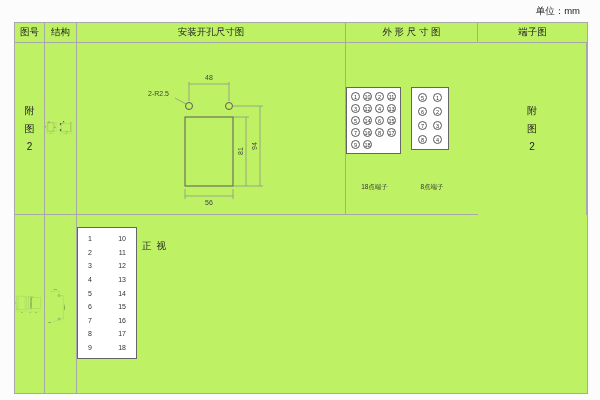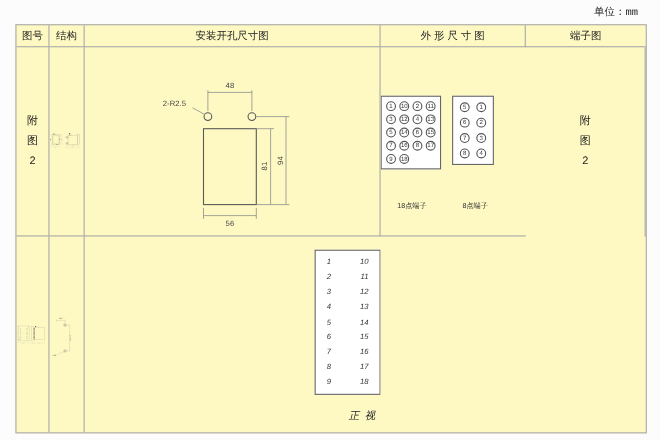--- a/index.html
+++ b/index.html
@@ -1,23 +1,23 @@
 <!DOCTYPE html>
 <html><head>
 <meta charset="utf-8">
 <style>
   html,body{margin:0;padding:0;}
   body{
     width:600px;height:400px;background:#fcfcfc;
     font-family:"Liberation Sans",sans-serif;color:#333;position:relative;overflow:hidden;
   }
-  .unit{position:absolute;top:5px;right:20px;font-size:9.5px;color:#222;font-family:Liberation Mono, monospace;}
+  .unit{position:absolute;top:5px;right:20px;font-size:9.5px;color:#222;}
   .dtable{
     position:absolute;left:14px;top:22px;width:572px;height:370px;
-    border:1px solid #a8a8a8;background:#fef9c3;
+    border:1px solid #a8a8a8;background:#bef264;
     display:grid;grid-template-columns:30px 32px 269px 132px 1fr;grid-template-rows:20px 172px 1fr;
   }
   .cell{
     box-sizing:border-box;border-right:1px solid #a8a8a8;border-bottom:1px solid #a8a8a8;
     display:flex;align-items:center;justify-content:center;overflow:hidden;position:relative;
   }
   .cell.lc{border-right:none;}
   .cell.lr{border-bottom:none;}
   .hdr{font-size:9.5px;color:#222;white-space:nowrap;}
   .vtext{width:12px;word-break:break-all;text-align:center;font-size:10px;line-height:1.8;color:#222;}
@@ -31,21 +31,21 @@
   .tbox{border:1px solid #666;display:grid;background:#fff;}
   .t18{grid-template-columns:repeat(4,9px);gap:3px 3px;padding:4px;}
   .t8{grid-template-columns:repeat(2,9px);gap:5px 6px;padding:5px 6px;}
   .tc{width:9px;height:9px;border:1px solid #555;border-radius:50%;font-size:5.5px;
       display:flex;align-items:center;justify-content:center;box-sizing:border-box;color:#333;}
   .term-labels{display:flex;gap:10px;font-size:6.5px;margin-top:5px;color:#333;}
   .term-labels .l18{width:57px;text-align:center;}
   .term-labels .l8{width:38px;text-align:center;}
   .view-label{font-size:9.5px;margin-top:16px;letter-spacing:5px;text-indent:5px;color:#222;}
   
-  .term-wrap2{width:100%;height:100%;display:flex;flex-direction:column;align-items:flex-end;padding-top:12px;box-sizing:border-box;font-style:italic;}
+  .term-wrap2{width:100%;height:100%;display:flex;flex-direction:row;align-items:flex-start;padding-top:12px;box-sizing:border-box;}
   .list-box{border:1px solid #666;width:38px;height:116px;padding:7px 10px;
             display:flex;flex-direction:column;justify-content:space-between;font-size:7px;background:#fff;}
   .lrow{display:flex;justify-content:space-between;}
   .view-label2{font-size:9.5px;margin-top:13px;letter-spacing:5px;text-indent:5px;color:#222;}
 </style>
 </head>
 <body>
 
 <div class="unit">单位：mm</div>
 

